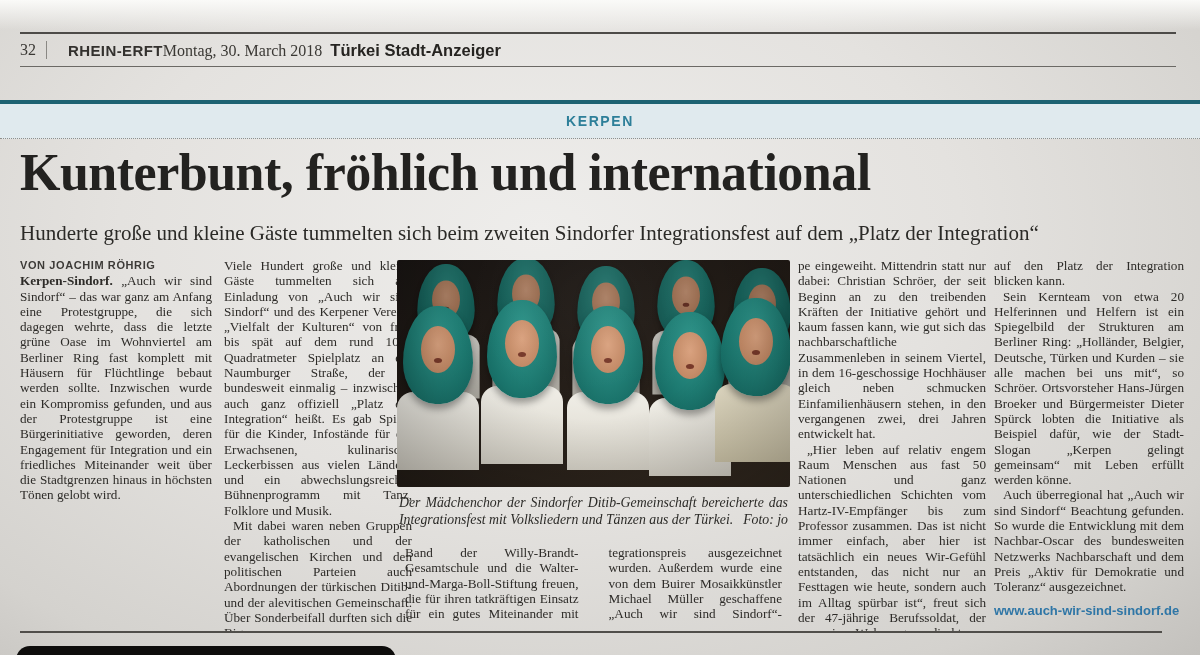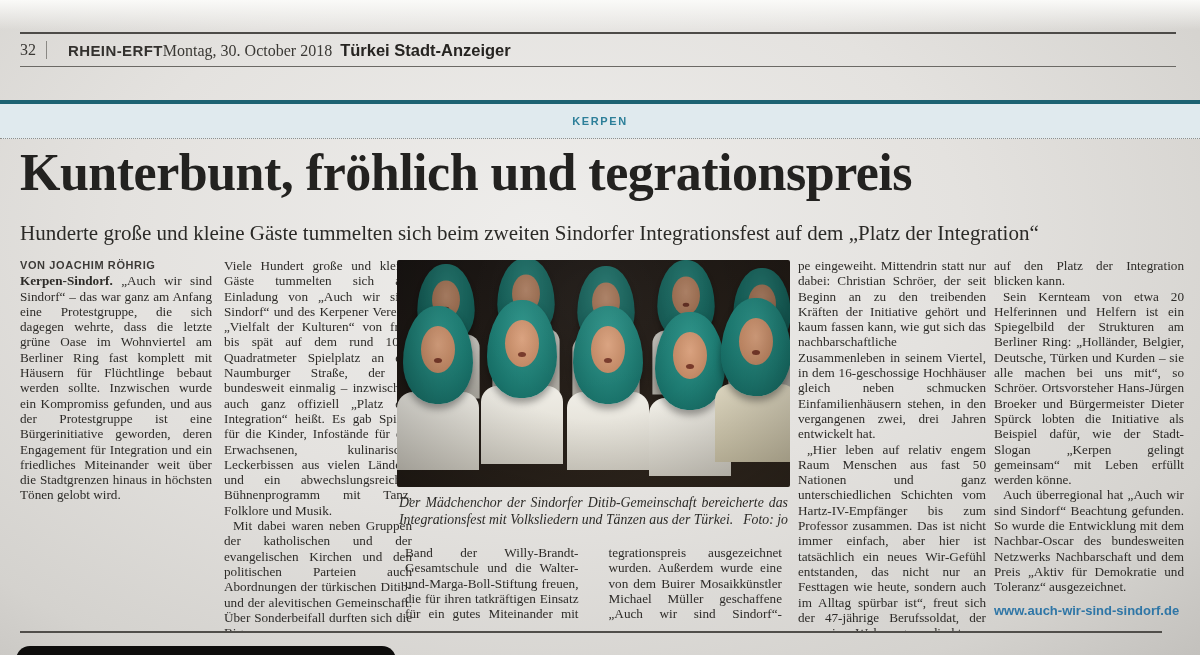--- a/index.html
+++ b/index.html
@@ -28,21 +28,21 @@
   .paper-name{font-family:"Liberation Sans", sans-serif; font-weight:bold;
     font-size:16.5px; color:#262421;}
   
   .kicker-band{
     position:absolute; left:0; right:0; top:100px; height:34px;
     background:#e0eaee; border-top:4px solid #1d6272;
     border-bottom:1px dotted #90908c;
     display:flex; align-items:center; justify-content:center;
   }
   .kicker-label{font-family:"Liberation Sans", sans-serif; font-weight:bold;
-    font-size:11px; letter-spacing:1.6px; color:#2d7f99;}
+    font-size:14px; letter-spacing:1.6px; color:#2d7f99;}
   
   .headline{
     position:absolute; left:20px; top:146px; width:1160px;
     font-size:52px; font-weight:bold; letter-spacing:-0.5px; color:#232220;
     line-height:1.05;
   }
   .subheadline{
     position:absolute; left:20px; top:221px; width:1160px;
     font-size:21px; color:#2b2a27; line-height:1.15;
   }
@@ -105,30 +105,30 @@
 <div class="page">
   <div class="top-light"></div>
 
   <div class="masthead">
     <div class="mast-left">
       <span class="page-num">32</span>
       <span class="mast-divider"></span>
       <span class="section-name">RHEIN-ERFT</span>
     </div>
     <div class="mast-right">
-      <span class="mast-date">Montag, 30. October 2018</span>
+      <span class="mast-date">Montag, 30. March 2018</span>
       <span class="paper-name">Türkei Stadt-Anzeiger</span>
     </div>
   </div>
 
   <div class="kicker-band">
     <span class="kicker-label">KERPEN</span>
   </div>
 
-  <h1 class="headline" style="margin:0;">Kunterbunt, fröhlich und tegrationspreis</h1>
+  <h1 class="headline" style="margin:0;">Kunterbunt, fröhlich und international</h1>
   <h2 class="subheadline" style="margin:0;font-weight:normal;">Hunderte große und kleine Gäste tummelten sich beim zweiten Sindorfer Integrationsfest auf dem „Platz der Integration“</h2>
 
   <div class="col col1">
     <p class="byline">VON JOACHIM RÖHRIG</p>
     <p><span class="lead-in">Kerpen-Sindorf.</span><span> „Auch wir sind Sindorf“ – das war ganz am Anfang eine Protestgruppe, die sich dagegen wehrte, dass die letzte grüne Oase im Wohnviertel am Berliner Ring fast komplett mit Häusern für Flüchtlinge bebaut werden sollte. Inzwischen wurde ein Kompromiss gefunden, und aus der Protestgruppe ist eine Bürgerinitiative geworden, deren Engagement für Integration und ein friedliches Miteinander weit über die Stadtgrenzen hinaus in höchsten Tönen gelobt wird.</span></p>
   </div>
 
   <div class="col col2">
     <p>Viele Hundert große und kleine Gäste tummelten sich auf Einladung von „Auch wir sind Sindorf“ und des Kerpener Vereins „Vielfalt der Kulturen“ von früh bis spät auf dem rund 1000 Quadratmeter Spielplatz an der Naumburger Straße, der – bundesweit einmalig – inzwischen auch ganz offiziell „Platz der Integration“ heißt. Es gab Spiele für die Kinder, Infostände für die Erwachsenen, kulinarische Leckerbissen aus vielen Ländern und ein abwechslungsreiches Bühnenprogramm mit Tanz, Folklore und Musik.</p>
     <p class="indent">Mit dabei waren neben Gruppen der katholischen und der evangelischen Kirchen und den politischen Parteien auch Abordnungen der türkischen Ditib- und der alevitischen Gemeinschaft. Über Sonderbeifall durften sich die Big</p>

